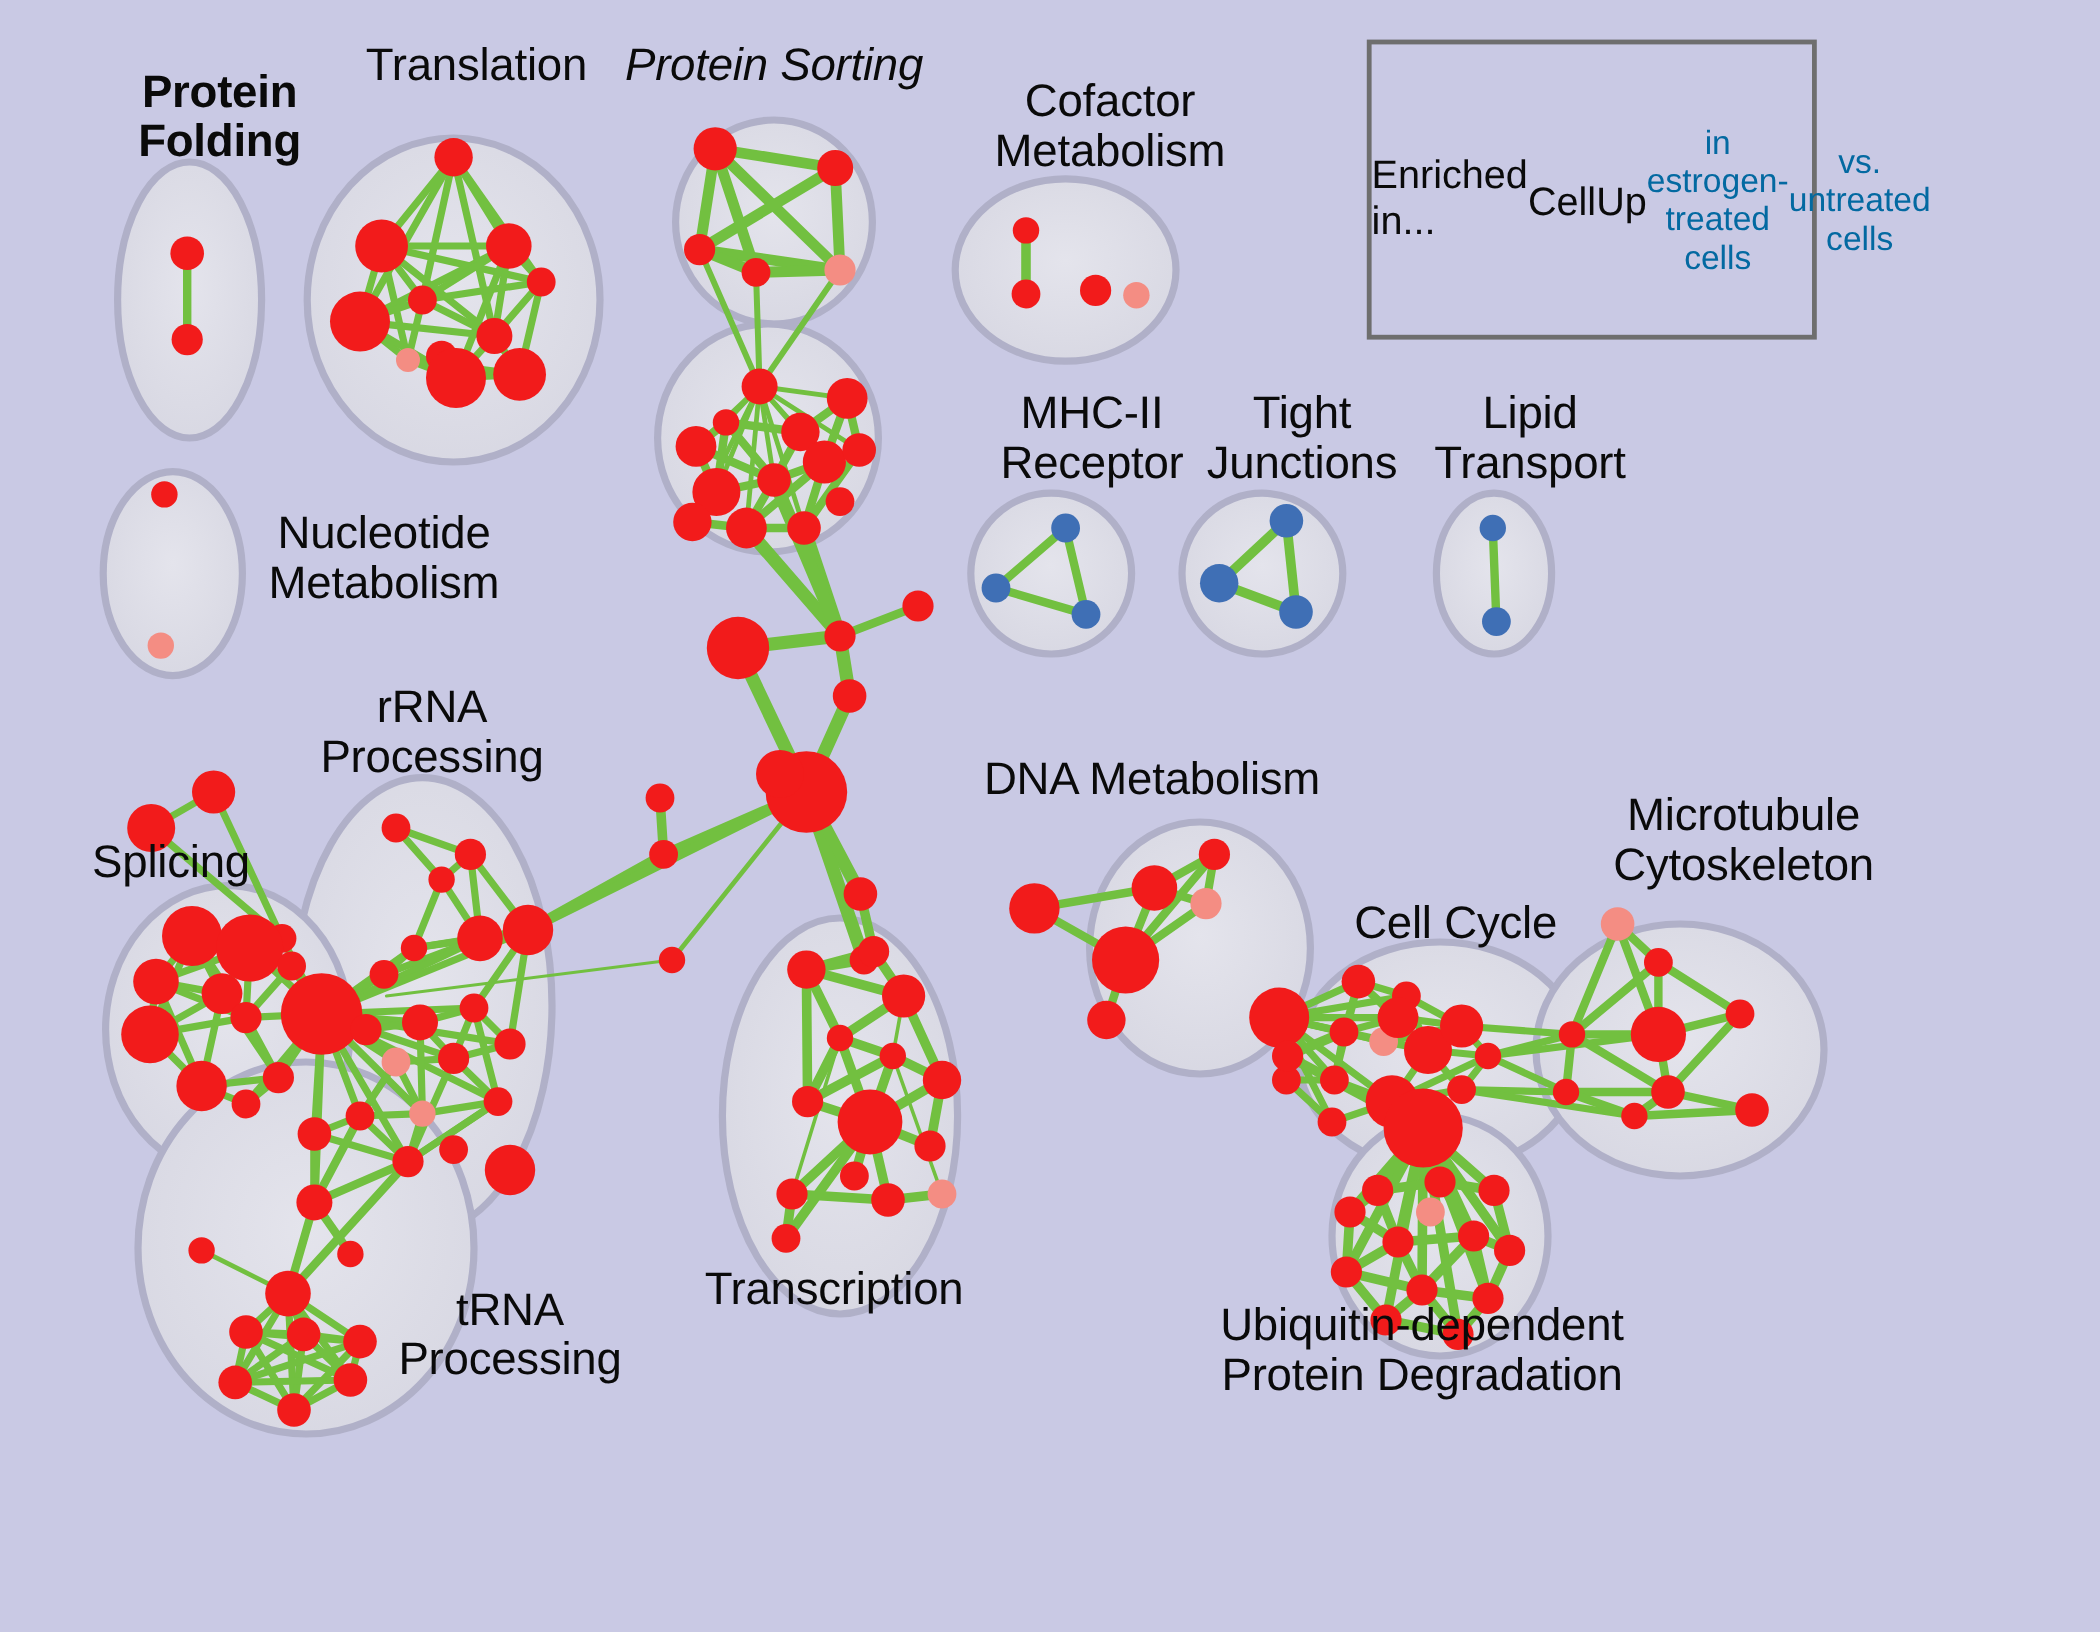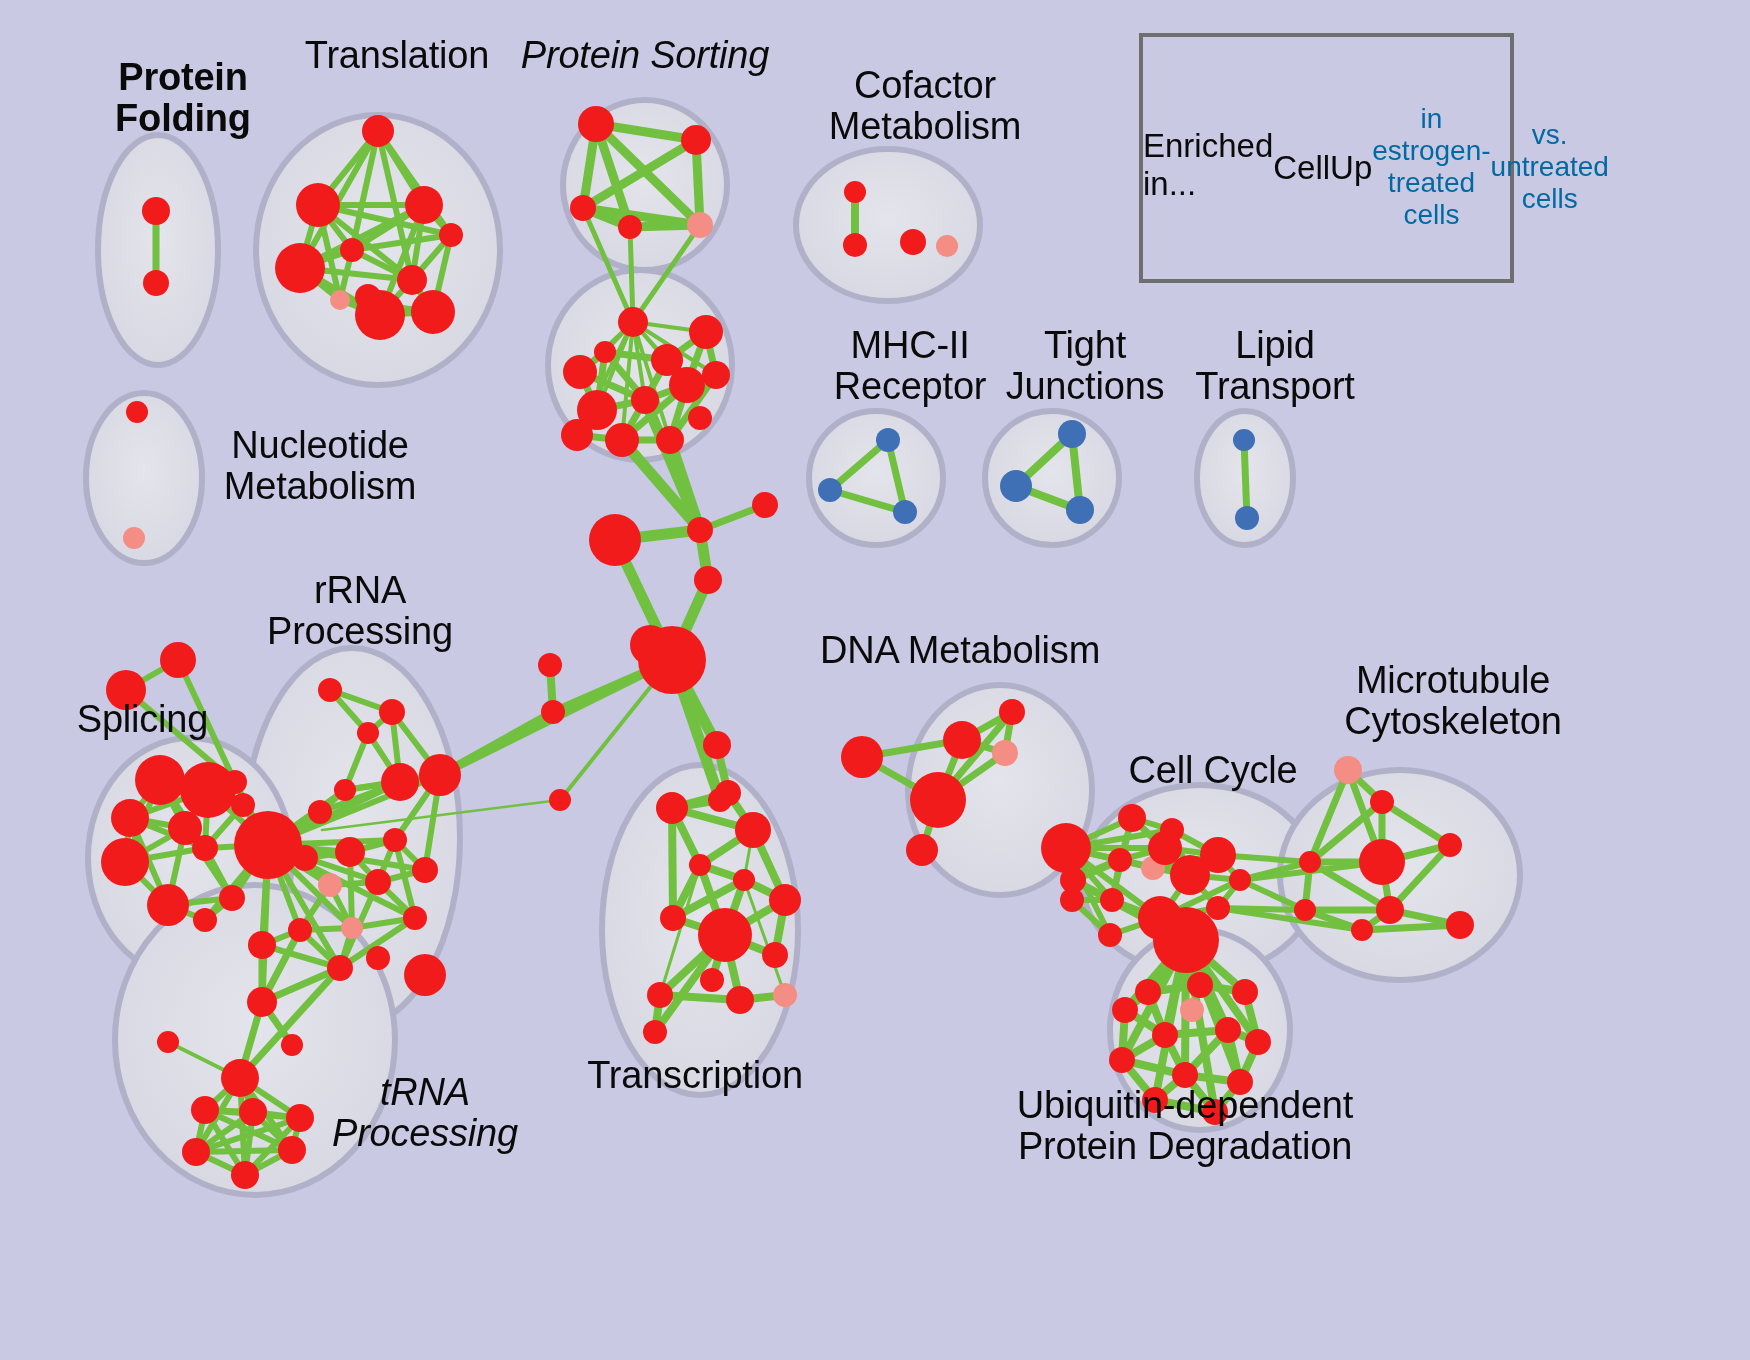--- a/index.html
+++ b/index.html
@@ -674,21 +674,21 @@
 Metabolism</div>
   <div class="cluster-label" style="left:790px;top:325px;width:240px;">MHC-II
 Receptor</div>
   <div class="cluster-label" style="left:965px;top:325px;width:240px;">Tight
 Junctions</div>
   <div class="cluster-label" style="left:1155px;top:325px;width:240px;">Lipid
 Transport</div>
   <div class="cluster-label" style="left:240px;top:570px;width:240px;">rRNA
 Processing</div>
   <div class="cluster-label" style="left:50px;top:684px;width:185px;margin-top:15px;">Splicing</div>
-  <div class="cluster-label" style="left:305px;top:1072px;width:240px;font-style:italic;">tRNA
+  <div class="cluster-label" style="left:305px;top:1072px;width:240px;">tRNA
 Processing</div>
   <div class="cluster-label" style="left:565px;top:1055px;width:260px;">Transcription</div>
   <div class="cluster-label" style="left:810px;top:630px;width:300px;">DNA Metabolism</div>
   <div class="cluster-label" style="left:1098px;top:750px;width:230px;">Cell Cycle</div>
   <div class="cluster-label" style="left:1298px;top:660px;width:310px;">Microtubule
 Cytoskeleton</div>
   <div class="cluster-label" style="left:985px;top:1085px;width:400px;">Ubiquitin-dependent
 Protein Degradation</div>
 
   <div id="legend">

